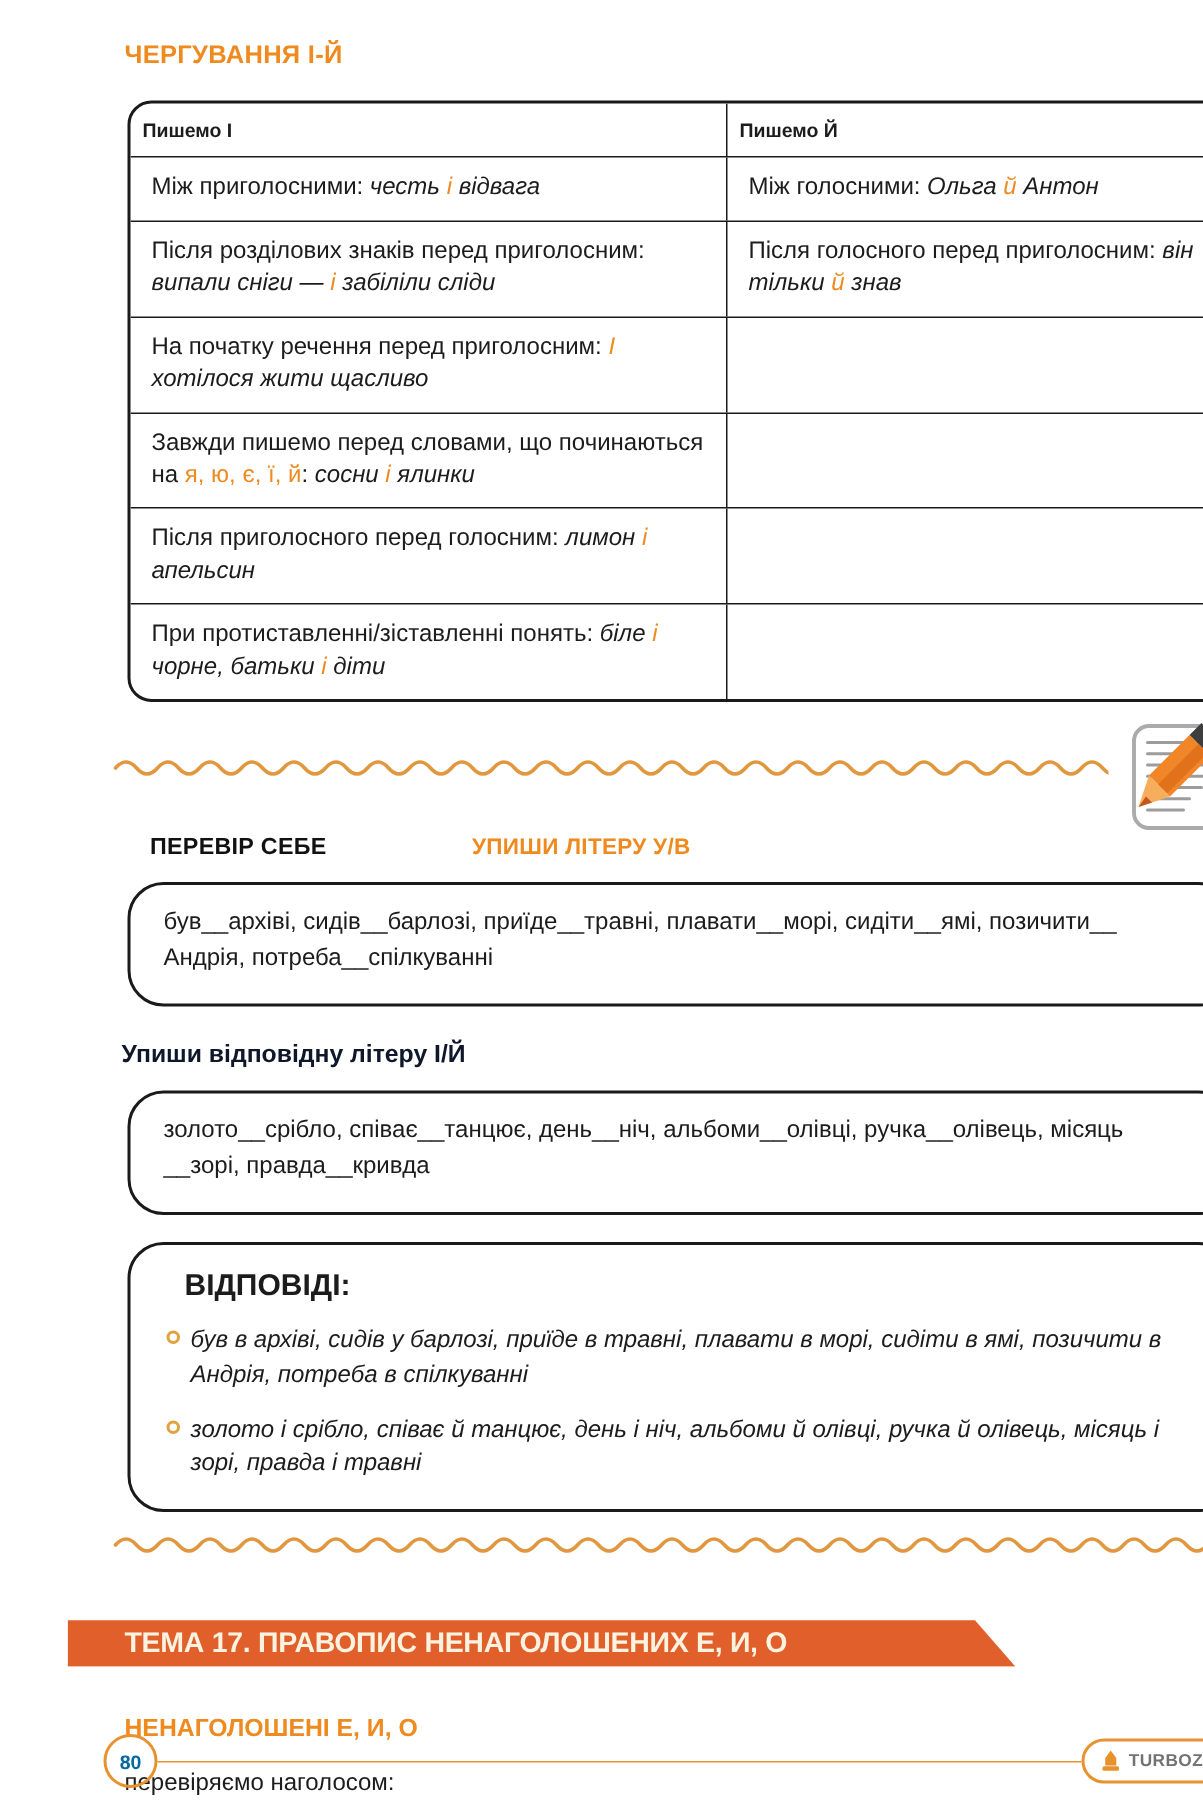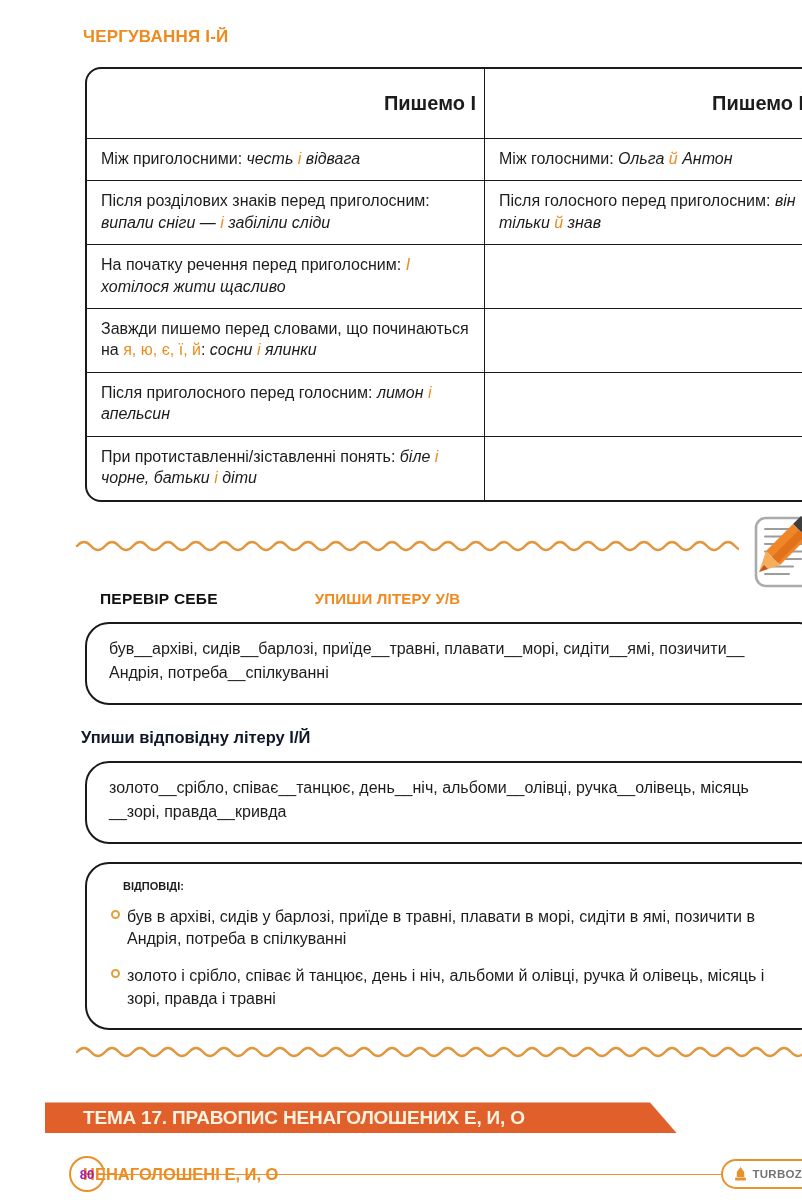--- a/index.html
+++ b/index.html
@@ -24,21 +24,21 @@
     border:2.4px solid #1a1a1a; border-radius:16px; overflow:hidden;
     background:#fff;
   }
   .t-row { display:flex; border-top:1.8px solid #1a1a1a; }
   .t-row:first-child { border-top:none; }
   .cell {
     padding:9px 14px 11px 14px; font-size:16px; line-height:1.34;
   }
   .cell.left  { width:398px; border-right:1.8px solid #1a1a1a; }
   .cell.right { flex:1; }
-  .t-head .cell { font-weight:bold; text-align:right; padding:21px 8px; font-size:20px; }
+  .t-head .cell { font-weight:bold; text-align:left; padding:9px 8px; font-size:13px; }
 
   
   .wave-row { position:relative; height:30px; margin:36px 16px 0 30px; }
   svg.wave { display:block; height:16px; }
   svg.wave path { fill:none; stroke:#E0973F; stroke-width:2.4; stroke-linecap:round; }
   .notepad-wrap { position:absolute; right:0; top:-24px; width:82px; height:82px; }
   .wave2-wrap { margin:14px 16px 0 30px; }
 
   
   .check-row { display:flex; margin:22px 0 0 55px; align-items:baseline; }
@@ -51,22 +51,22 @@
   }
   h3.sub-task {
     margin:23px 0 0 36px; font-size:16.5px; font-weight:bold; color:#0f172a;
   }
 
   
   .answers-box {
     margin:18px 24px 0 40px; border:2.2px solid #1a1a1a; border-radius:24px;
     padding:16px 28px 18px 24px;
   }
-  .ans-title { font-size:11px; font-weight:bold; margin-left:12px; }
-  .ans-item { display:flex; margin-top:14px; font-size:16px; line-height:1.42; }
+  .ans-title { font-size:20px; font-weight:bold; margin-left:12px; }
+  .ans-item { display:flex; margin-top:14px; font-size:16px; line-height:1.42; font-style:italic; }
   .bullet {
     flex:0 0 auto; width:9px; height:9px; border:2.6px solid #DFA23C; border-radius:50%;
     margin:4px 7px 0 0;
   }
 
   
   .banner {
     margin-top:42px; width:632px; height:31px; background:#E05F2A;
     clip-path:polygon(0 0, calc(100% - 27px) 0, 100% 100%, 0 100%);
     color:#FBF2DF; font-weight:bold; font-size:19px; line-height:31px;
@@ -78,21 +78,21 @@
   p.sec-line1 { margin:18px 0 0 38px; font-size:16px; }
   p.sec-line2 { margin:4px 0 0 38px; font-size:16px; font-style:italic; }
 
   
   .footer {
     position:absolute; left:0; right:0; top:1156px;
     display:flex; align-items:center; padding:0 14px 0 24px;
   }
   .page-num-circle {
     flex:0 0 auto; width:36px; height:36px; border:2px solid #E8922E; border-radius:50%;
-    color:#a21caf; font-weight:bold; font-size:13px;
+    color:#0369a1; font-weight:bold; font-size:13px;
     display:flex; align-items:center; justify-content:center;
   }
   .footer-line { flex:1; border-top:1.8px solid #E8922E; height:0; }
   .brand-pill {
     flex:0 0 auto; height:30px; border:2px solid #E8922E; border-radius:15px;
     display:flex; align-items:center; gap:5px; padding:0 11px; color:#737373;
   }
   .brand-text { font-size:11.5px; font-weight:bold; letter-spacing:0.3px; }
 </style>
 </head>

